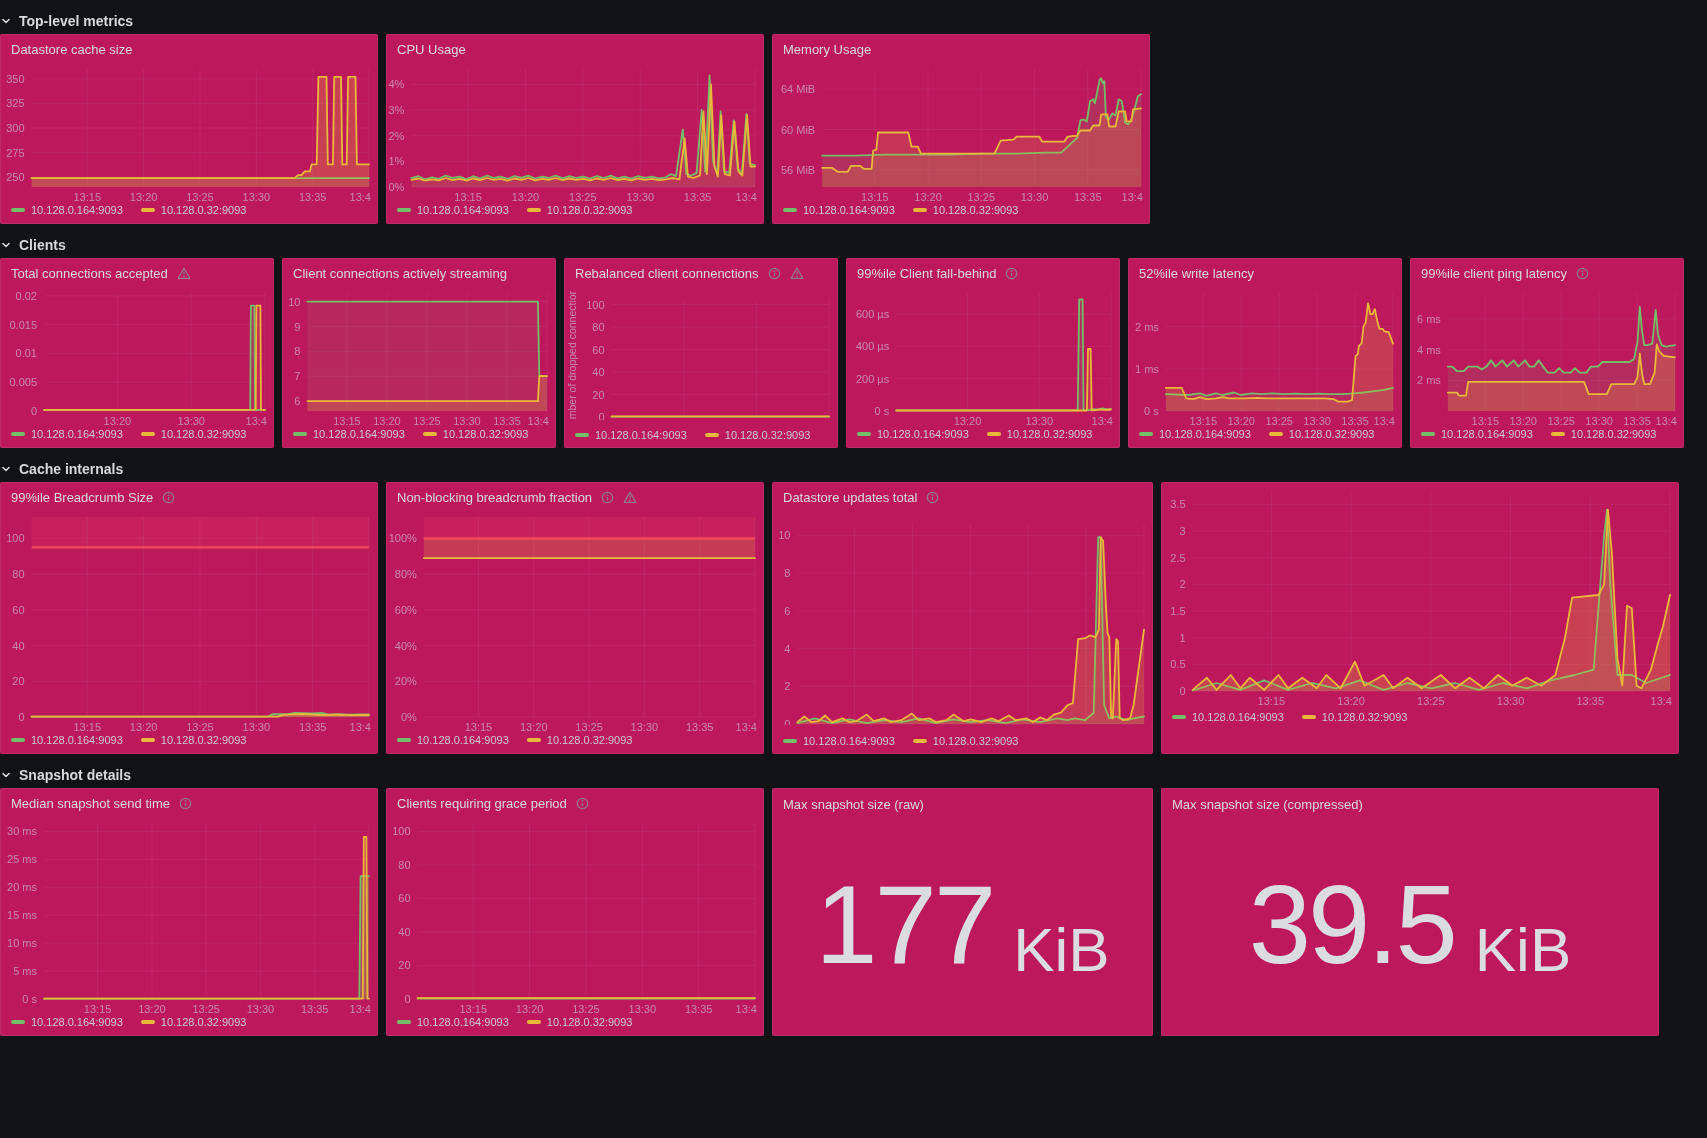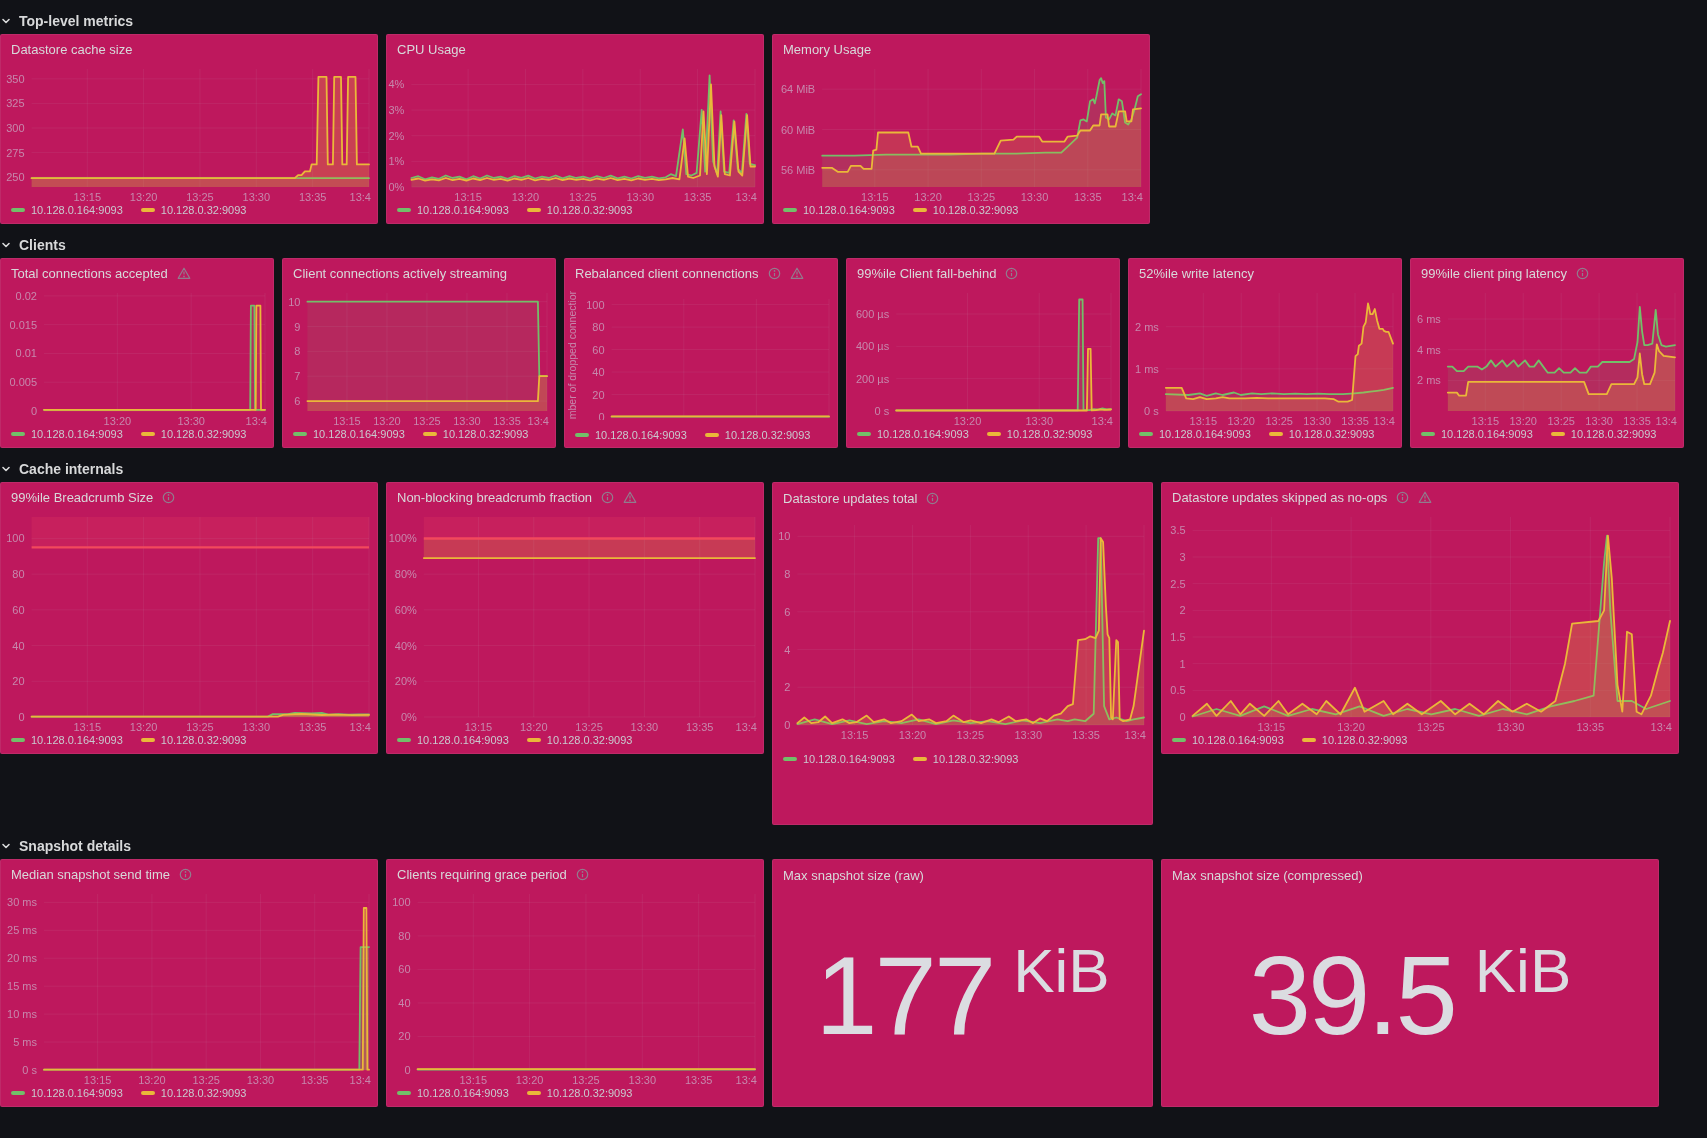--- a/index.html
+++ b/index.html
@@ -12,21 +12,21 @@
   .panel{background:#be185d;border:1px solid rgba(204,204,220,0.10);border-radius:2px;
     display:flex;flex-direction:column;box-sizing:border-box;}
   .panel-header{display:flex;align-items:center;gap:9px;padding:6px 10px 2px 10px;height:18px;}
   .panel-title{font-size:13px;font-weight:500;color:#D8D9DA;white-space:nowrap;overflow:hidden;}
   .panel-icon{display:flex;align-items:center;opacity:0.85;}
   svg{font-family:"Liberation Sans",sans-serif;display:block;}
   .legend{display:flex;gap:18px;align-items:center;padding:0 10px 5px 10px;height:16px;}
   .legend-item{display:flex;gap:6px;align-items:center;font-size:11px;color:#C9CACF;cursor:pointer;}
   .dash{width:14px;height:4px;border-radius:2px;flex:0 0 auto;}
   .stat-body{flex:1;display:flex;align-items:center;justify-content:center;gap:20px;}
-  .stat-inner{display:flex;align-items:flex-start;gap:20px;}
+  .stat-inner{display:flex;align-items:flex-end;gap:20px;}
   .stat-num{font-size:112px;font-weight:500;color:#DBDCE1;letter-spacing:-3px;line-height:1;}
   .stat-unit{font-size:62px;font-weight:400;color:#DBDCE1;line-height:1;}
 </style>
 </head>
 <body>
 
 <div id="dashboard">
     <div class="section-header">
       <span class="chev">
         <svg width="12" height="12" viewBox="0 0 12 12">
@@ -554,21 +554,21 @@
           <div class="legend-item">
             <span class="dash" style="background: rgb(115, 191, 105);"></span>
             <span>10.128.0.164:9093</span>
           </div>
           <div class="legend-item">
             <span class="dash" style="background: rgb(234, 184, 57);"></span>
             <span>10.128.0.32:9093</span>
           </div>
         </div>
       </div>
-      <div class="panel" style="width: 381px; height: 343px; gap: 8px;">
+      <div class="panel" style="width: 381px; height: 272px; gap: 8px;">
         <div class="panel-header">
           <span class="panel-title">Datastore updates total</span>
           <span class="panel-icon">
             <svg width="13" height="13" viewBox="0 0 13 13">
               <circle cx="6.5" cy="6.5" r="5.2" fill="none" stroke="#8A8E96" stroke-width="1.2"></circle>
               <line x1="6.5" y1="6" x2="6.5" y2="9.2" stroke="#8A8E96" stroke-width="1.2"></line>
               <circle cx="6.5" cy="3.9" r="0.85" fill="#8A8E96"></circle>
             </svg>
           </span>
         </div>
@@ -607,37 +607,20 @@
             <span class="dash" style="background: rgb(115, 191, 105);"></span>
             <span>10.128.0.164:9093</span>
           </div>
           <div class="legend-item">
             <span class="dash" style="background: rgb(234, 184, 57);"></span>
             <span>10.128.0.32:9093</span>
           </div>
         </div>
       </div>
       <div class="panel" style="width: 518px; height: 272px;">
-        <div class="panel-header">
-          <span class="panel-title">Datastore updates skipped as no-ops</span>
-          <span class="panel-icon">
-            <svg width="13" height="13" viewBox="0 0 13 13">
-              <circle cx="6.5" cy="6.5" r="5.2" fill="none" stroke="#8A8E96" stroke-width="1.2"></circle>
-              <line x1="6.5" y1="6" x2="6.5" y2="9.2" stroke="#8A8E96" stroke-width="1.2"></line>
-              <circle cx="6.5" cy="3.9" r="0.85" fill="#8A8E96"></circle>
-            </svg>
-          </span>
-          <span class="panel-icon">
-            <svg width="14" height="13" viewBox="0 0 14 13">
-              <path d="M7 1.2 L12.8 11.3 H1.2 Z" fill="none" stroke="#8A8E96" stroke-width="1.2" stroke-linejoin="round"></path>
-              <line x1="7" y1="4.6" x2="7" y2="7.6" stroke="#8A8E96" stroke-width="1.2"></line>
-              <circle cx="7" cy="9.4" r="0.85" fill="#8A8E96"></circle>
-            </svg>
-          </span>
-        </div>
         <svg width="516" height="226">
           <line x1="30.6" x2="508" y1="208" y2="208" stroke="rgba(204,204,220,0.08)" stroke-width="1"></line>
           <line x1="30.6" x2="508" y1="181.33333333333334" y2="181.33333333333334" stroke="rgba(204,204,220,0.08)" stroke-width="1"></line>
           <line x1="30.6" x2="508" y1="154.66666666666669" y2="154.66666666666669" stroke="rgba(204,204,220,0.08)" stroke-width="1"></line>
           <line x1="30.6" x2="508" y1="128" y2="128" stroke="rgba(204,204,220,0.08)" stroke-width="1"></line>
           <line x1="30.6" x2="508" y1="101.33333333333333" y2="101.33333333333333" stroke="rgba(204,204,220,0.08)" stroke-width="1"></line>
           <line x1="30.6" x2="508" y1="74.66666666666667" y2="74.66666666666667" stroke="rgba(204,204,220,0.08)" stroke-width="1"></line>
           <line x1="30.6" x2="508" y1="47.99999999999999" y2="47.99999999999999" stroke="rgba(204,204,220,0.08)" stroke-width="1"></line>
           <line x1="30.6" x2="508" y1="21.33333333333333" y2="21.33333333333333" stroke="rgba(204,204,220,0.08)" stroke-width="1"></line>
           <line x1="109.37100000000001" x2="109.37100000000001" y1="8" y2="208" stroke="rgba(204,204,220,0.08)" stroke-width="1"></line>

